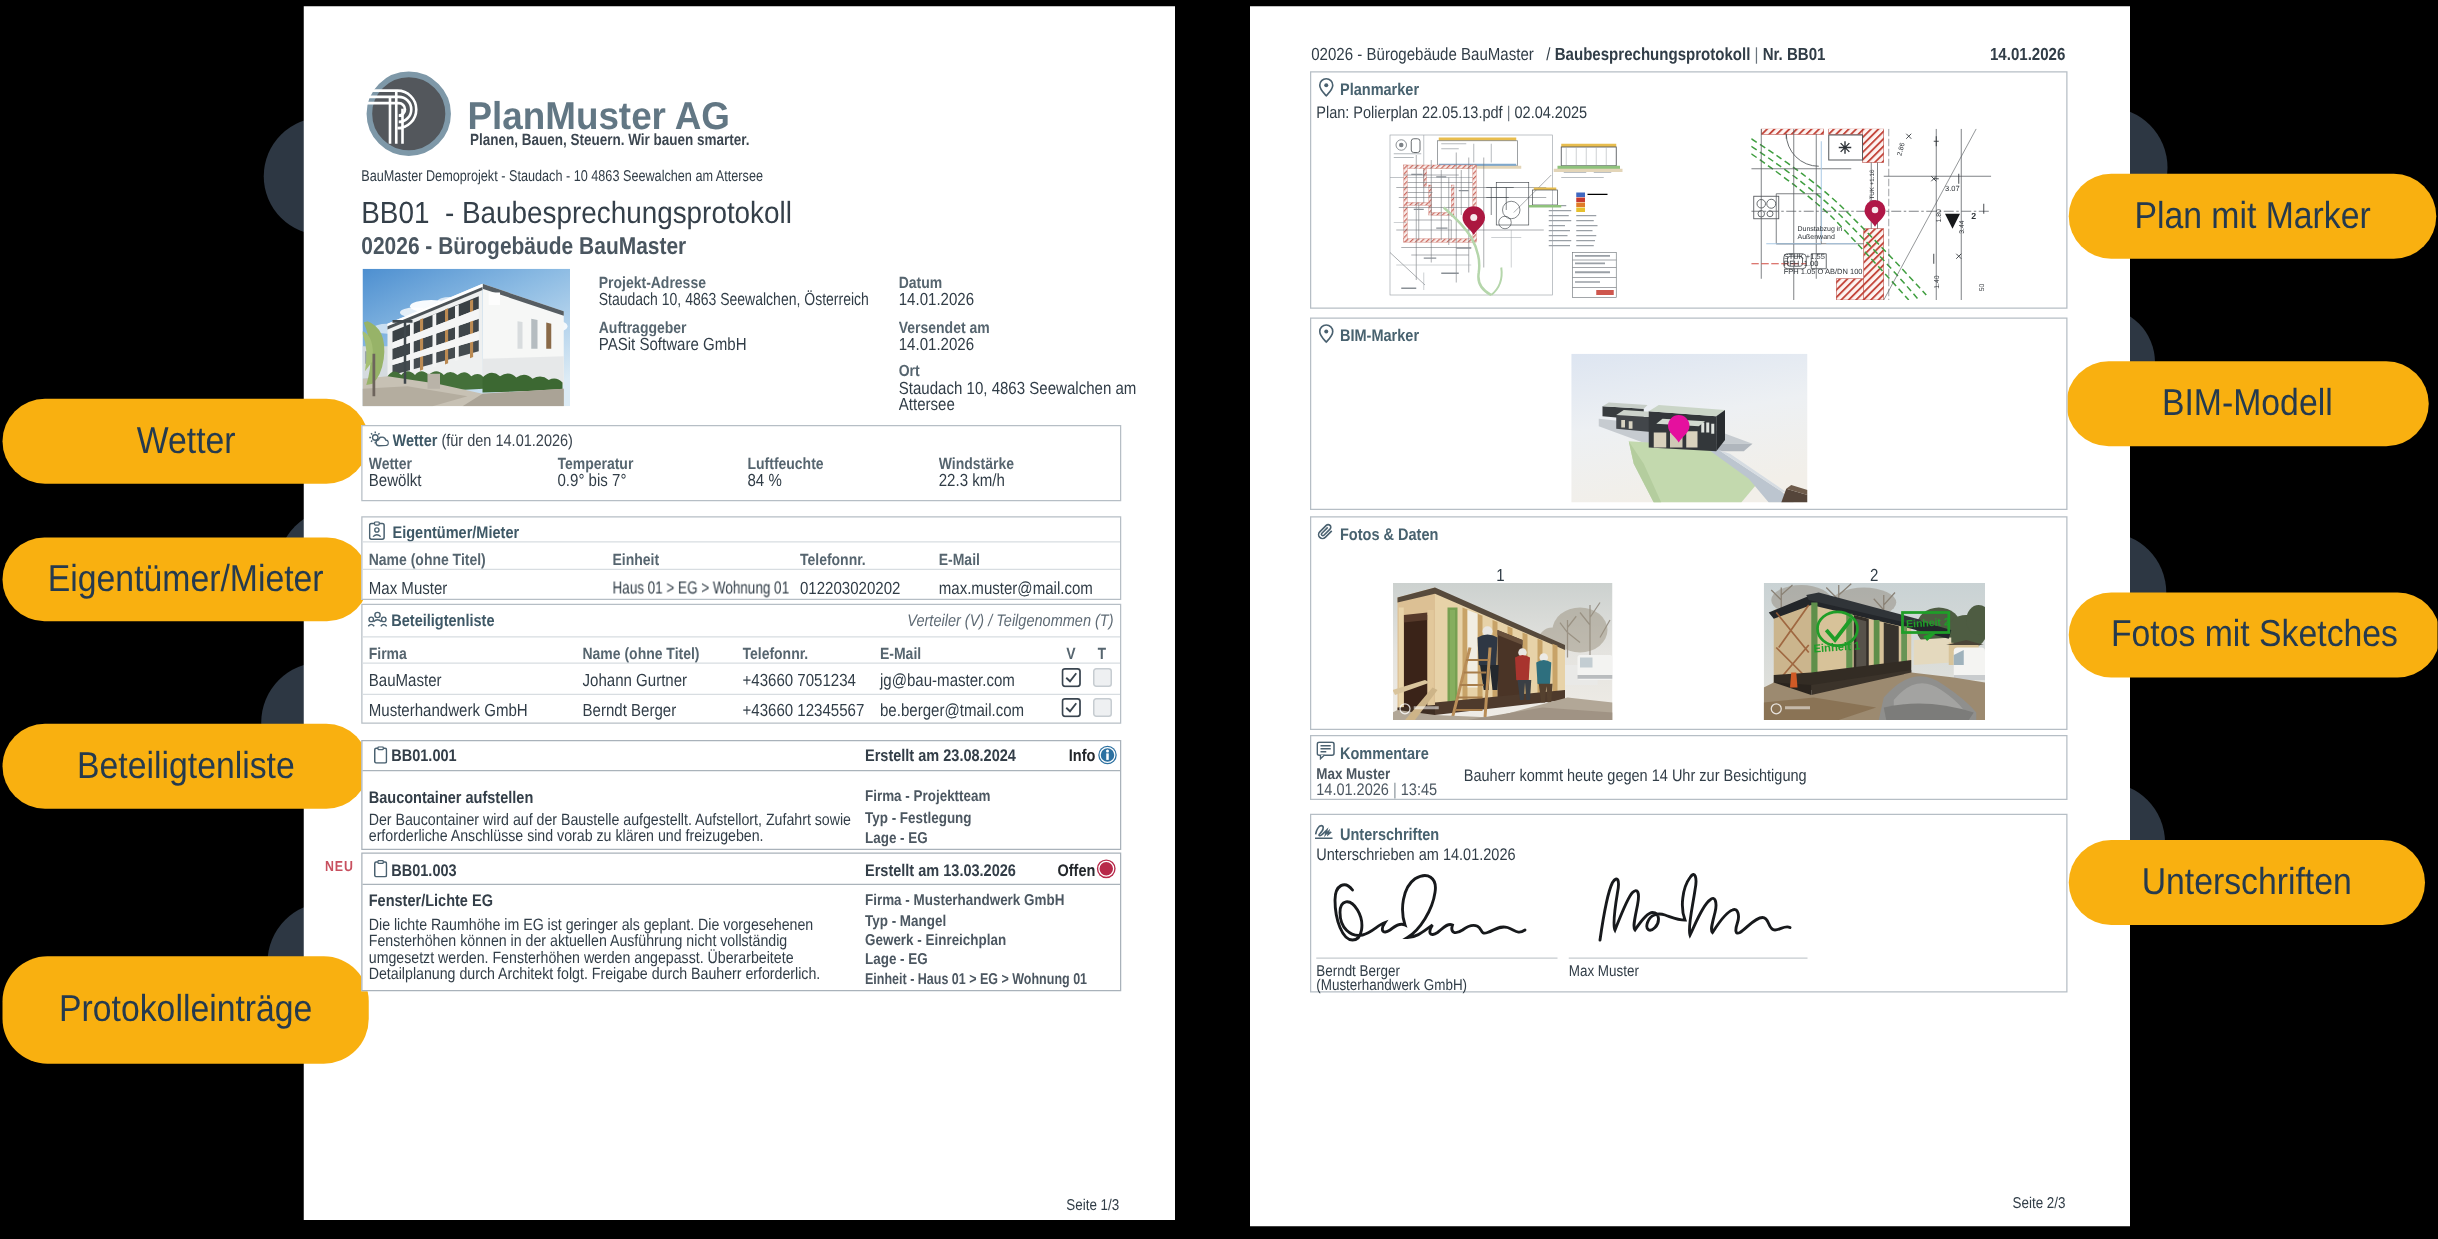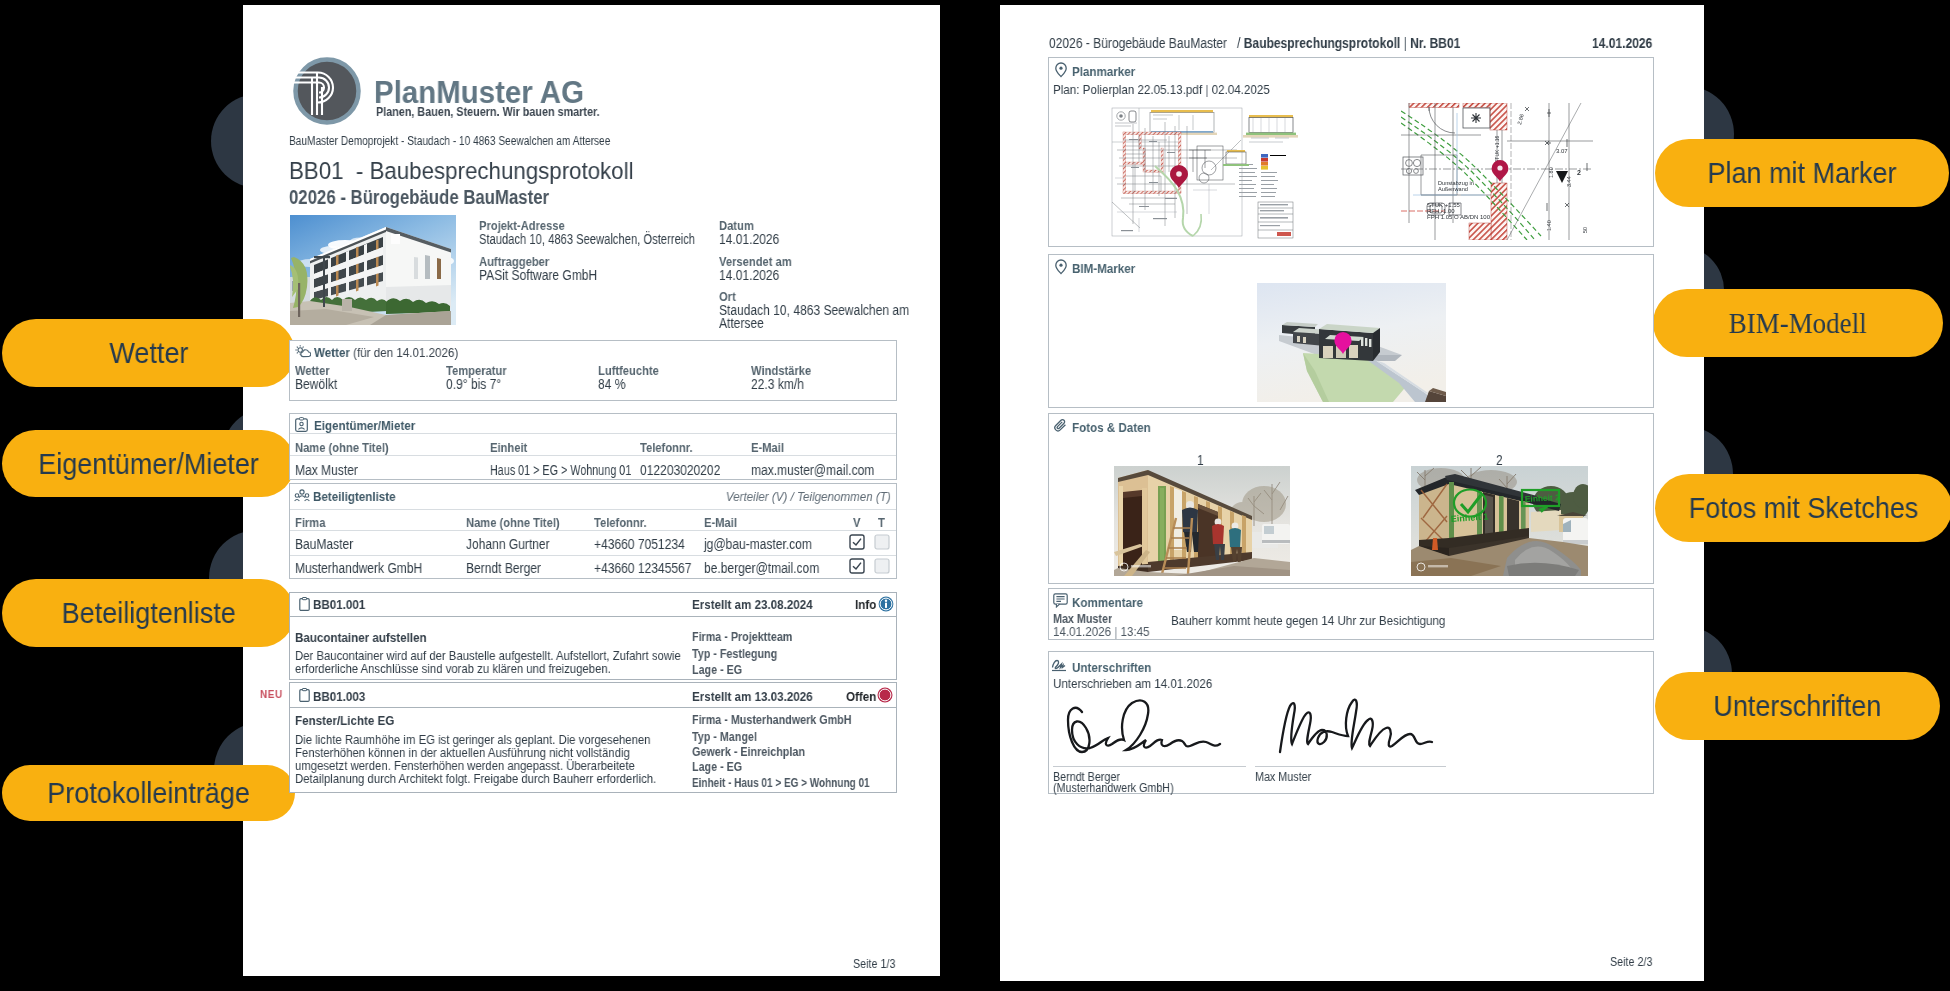--- a/index.html
+++ b/index.html
@@ -780,29 +780,29 @@
     </div>
 
   <div class="pill" style="left:2px;top:430px;width:293px;height:67px;">
       <span>Eigentümer/Mieter</span>
     </div>
 
   <div class="pill" style="left:2px;top:579px;width:293px;height:68px;">
       <span>Beteiligtenliste</span>
     </div>
 
-  <div class="pill" style="left:2px;top:765px;width:293px;height:56px;">
+  <div class="pill" style="left:2px;top:765px;width:293px;height:86px;">
       <span>Protokolleinträge</span>
     </div>
 
   <div class="pill" style="left:1655px;top:139px;width:294px;height:68px;">
       <span>Plan mit Marker</span>
     </div>
 
-  <div class="pill" style="left:1653px;top:289px;width:290px;height:68px;font-family:Liberation Serif, serif;">
+  <div class="pill" style="left:1653px;top:289px;width:290px;height:68px;">
       <span>BIM-Modell</span>
     </div>
 
   <div class="pill" style="left:1655px;top:474px;width:297px;height:68px;">
       <span>Fotos mit Sketches</span>
     </div>
 
   <div class="pill" style="left:1655px;top:672px;width:285px;height:68px;">
       <span>Unterschriften</span>
     </div>

